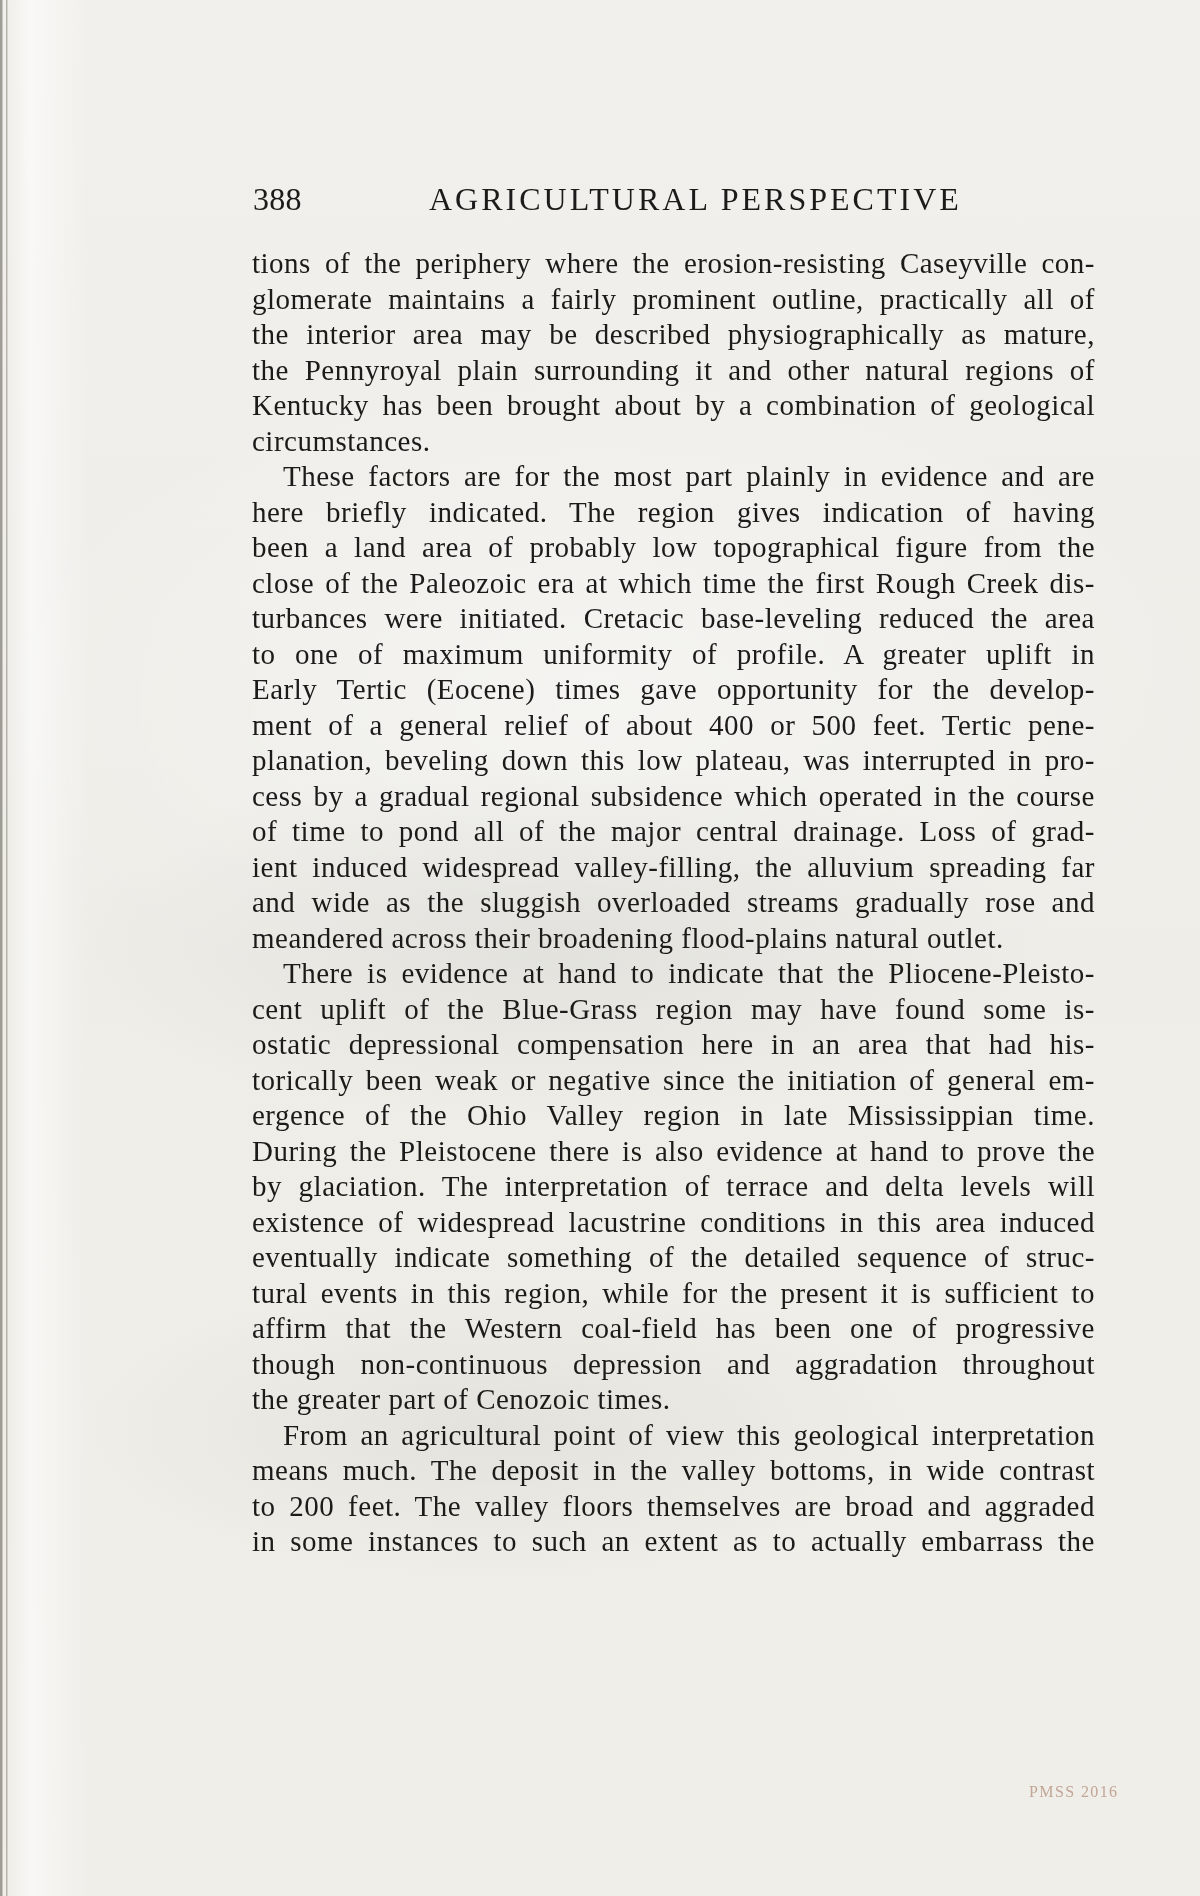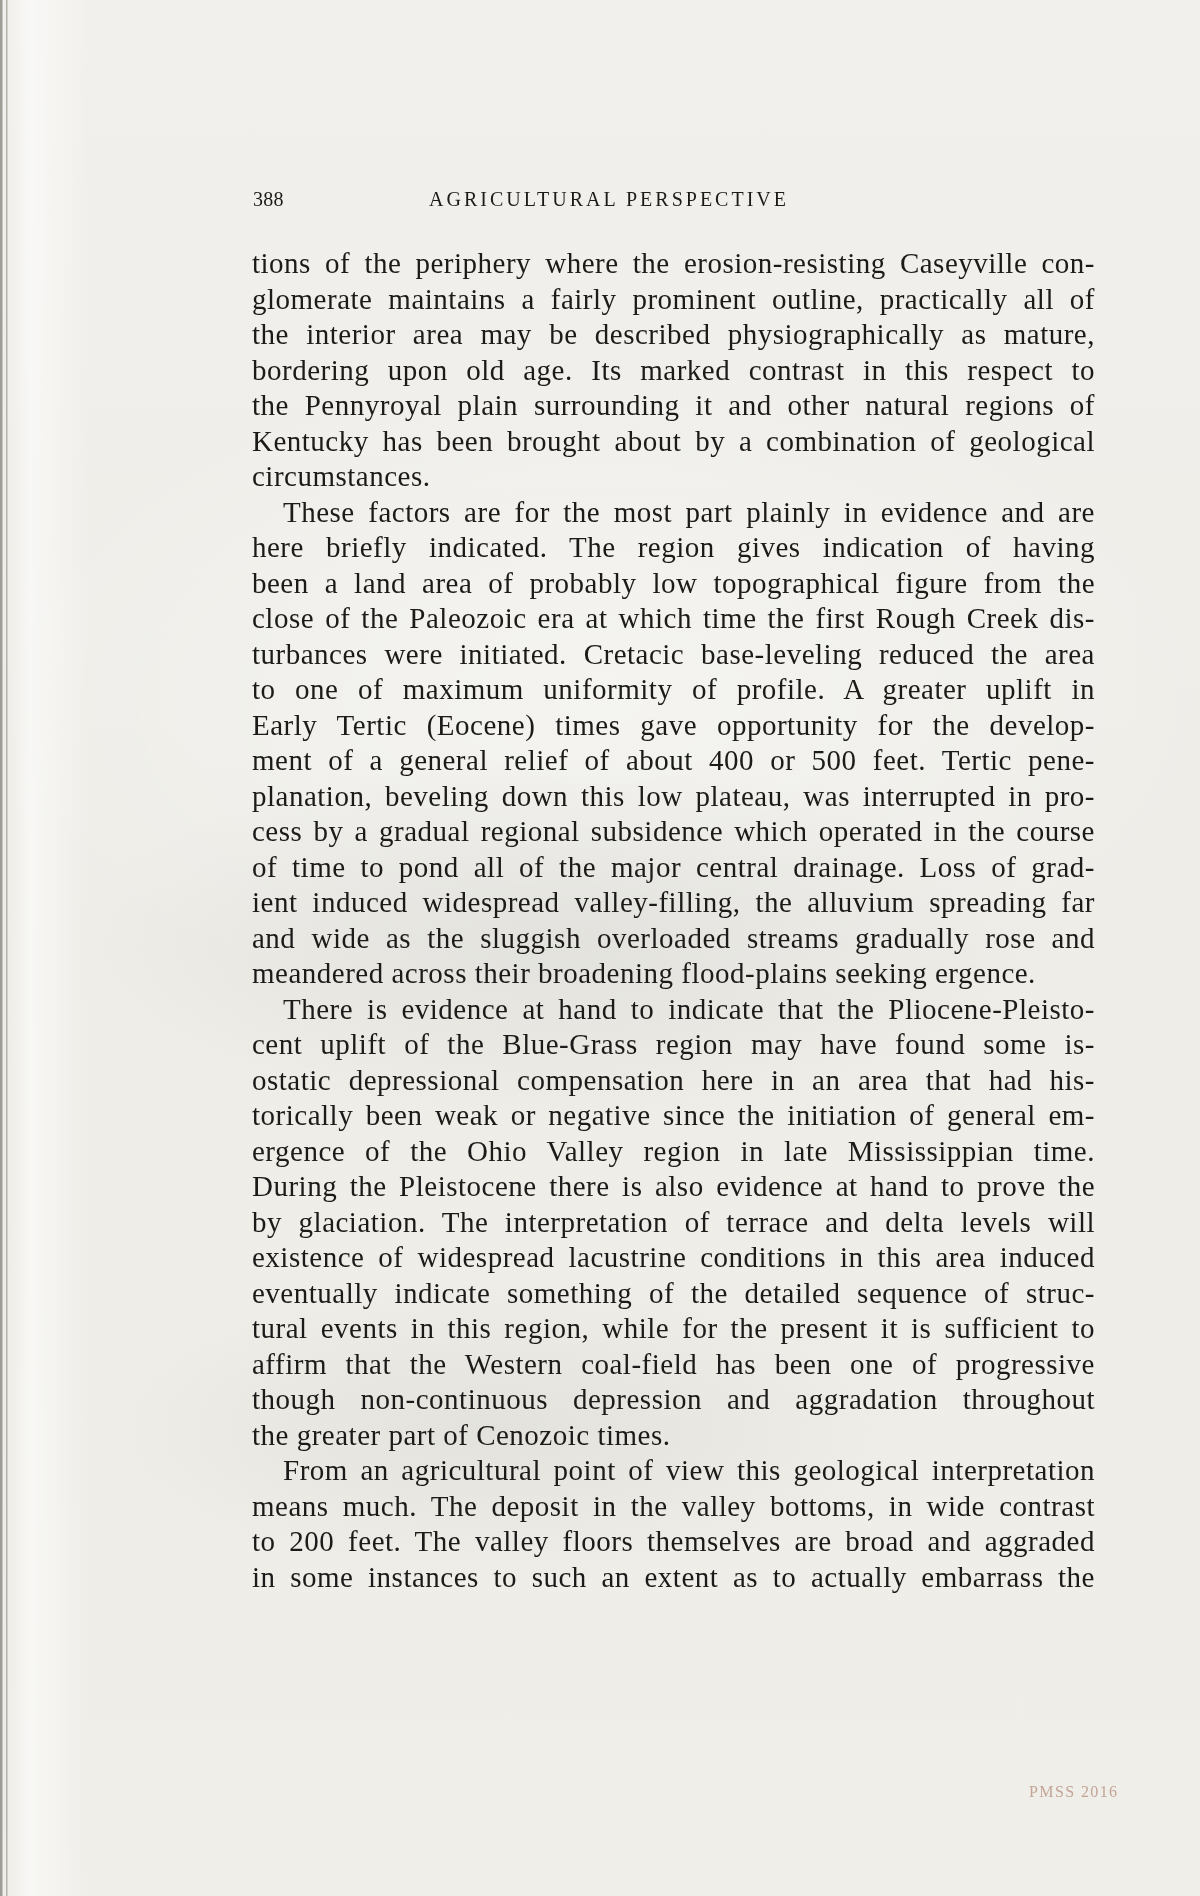--- a/index.html
+++ b/index.html
@@ -12,21 +12,21 @@
         radial-gradient(ellipse 700px 260px at 560px 940px, rgba(210,210,205,0.45), rgba(255,255,255,0) 70%),
         radial-gradient(ellipse 600px 220px at 500px 1430px, rgba(205,205,200,0.35), rgba(255,255,255,0) 70%),
         radial-gradient(ellipse 900px 500px at 600px 700px, rgba(255,255,255,0.35), rgba(255,255,255,0) 70%),
         linear-gradient(180deg, #f1f0ec 0%, #eeede8 50%, #efeee9 100%);
       font-family: "Liberation Serif", serif;
       color: #1c1b19;
     }
     .running-head {
       position: absolute; left: 253px; top: 185px;
       width: 842px; height: 28px; line-height: 28px;
-      font-size: 20px;
+      font-size: 32px;
     }
     .page-number {
       position: absolute; left: 0; top: 0;
       letter-spacing: 0.3px;
     }
     .head-title {
       position: absolute; left: 176px; top: 0;
       letter-spacing: 3px; white-space: nowrap; text-align: center;
     }
     .body-text {
@@ -59,40 +59,39 @@
 <div class="running-head">
   <span class="page-number">388</span>
   <span class="head-title">AGRICULTURAL PERSPECTIVE</span>
 </div>
 
 <div class="body-text">
   <div class="paragraph">
     <span class="line">tions of the periphery where the erosion-resisting Caseyville con-</span>
     <span class="line">glomerate maintains a fairly prominent outline, practically all of</span>
     <span class="line">the interior area may be described physiographically as mature,</span>
-    <span class="line">bordering upon old age.  Its marked contrast in this respect to</span>
     <span class="line">the Pennyroyal plain surrounding it and other natural regions of</span>
     <span class="line">Kentucky has been brought about by a combination of geological</span>
     <span class="line last">circumstances.</span>
   </div>
   <div class="paragraph">
     <span class="line indent">These factors are for the most part plainly in evidence and are</span>
     <span class="line">here briefly indicated.  The region gives indication of having</span>
     <span class="line">been a land area of probably low topographical figure from the</span>
     <span class="line">close of the Paleozoic era at which time the first Rough Creek dis-</span>
     <span class="line">turbances were initiated.  Cretacic base-leveling reduced the area</span>
     <span class="line">to one of maximum uniformity of profile.  A greater uplift in</span>
     <span class="line">Early Tertic (Eocene) times gave opportunity for the develop-</span>
     <span class="line">ment of a general relief of about 400 or 500 feet.  Tertic pene-</span>
     <span class="line">planation, beveling down this low plateau, was interrupted in pro-</span>
     <span class="line">cess by a gradual regional subsidence which operated in the course</span>
     <span class="line">of time to pond all of the major central drainage.  Loss of grad-</span>
     <span class="line">ient induced widespread valley-filling, the alluvium spreading far</span>
     <span class="line">and wide as the sluggish overloaded streams gradually rose and</span>
-    <span class="line last">meandered across their broadening flood-plains seeking ergence.</span>
+    <span class="line last">meandered across their broadening flood-plains natural outlet.</span>
   </div>
   <div class="paragraph">
     <span class="line indent">There is evidence at hand to indicate that the Pliocene-Pleisto-</span>
     <span class="line">cent uplift of the Blue-Grass region may have found some is-</span>
     <span class="line">ostatic depressional compensation here in an area that had his-</span>
     <span class="line">torically been weak or negative since the initiation of general em-</span>
     <span class="line">ergence of the Ohio Valley region in late Mississippian time.</span>
     <span class="line">During the Pleistocene there is also evidence at hand to prove the</span>
     <span class="line">by glaciation.  The interpretation of terrace and delta levels will</span>
     <span class="line">existence of widespread lacustrine conditions in this area induced</span>

